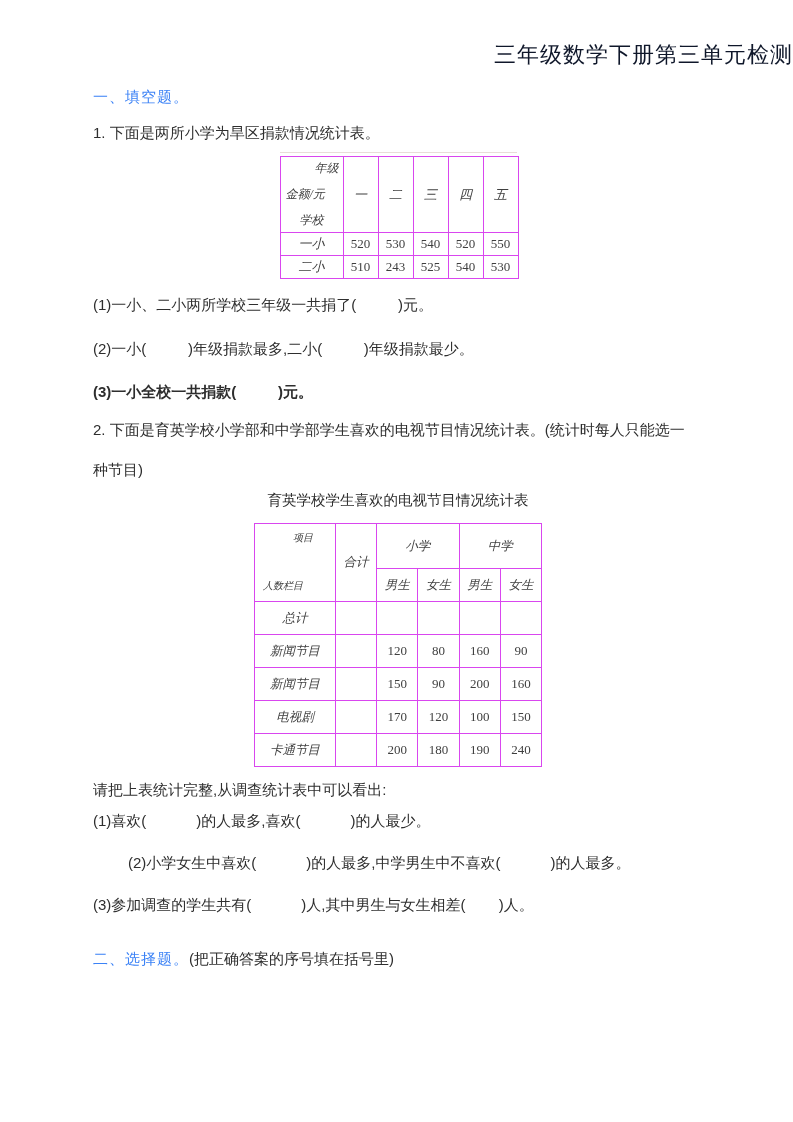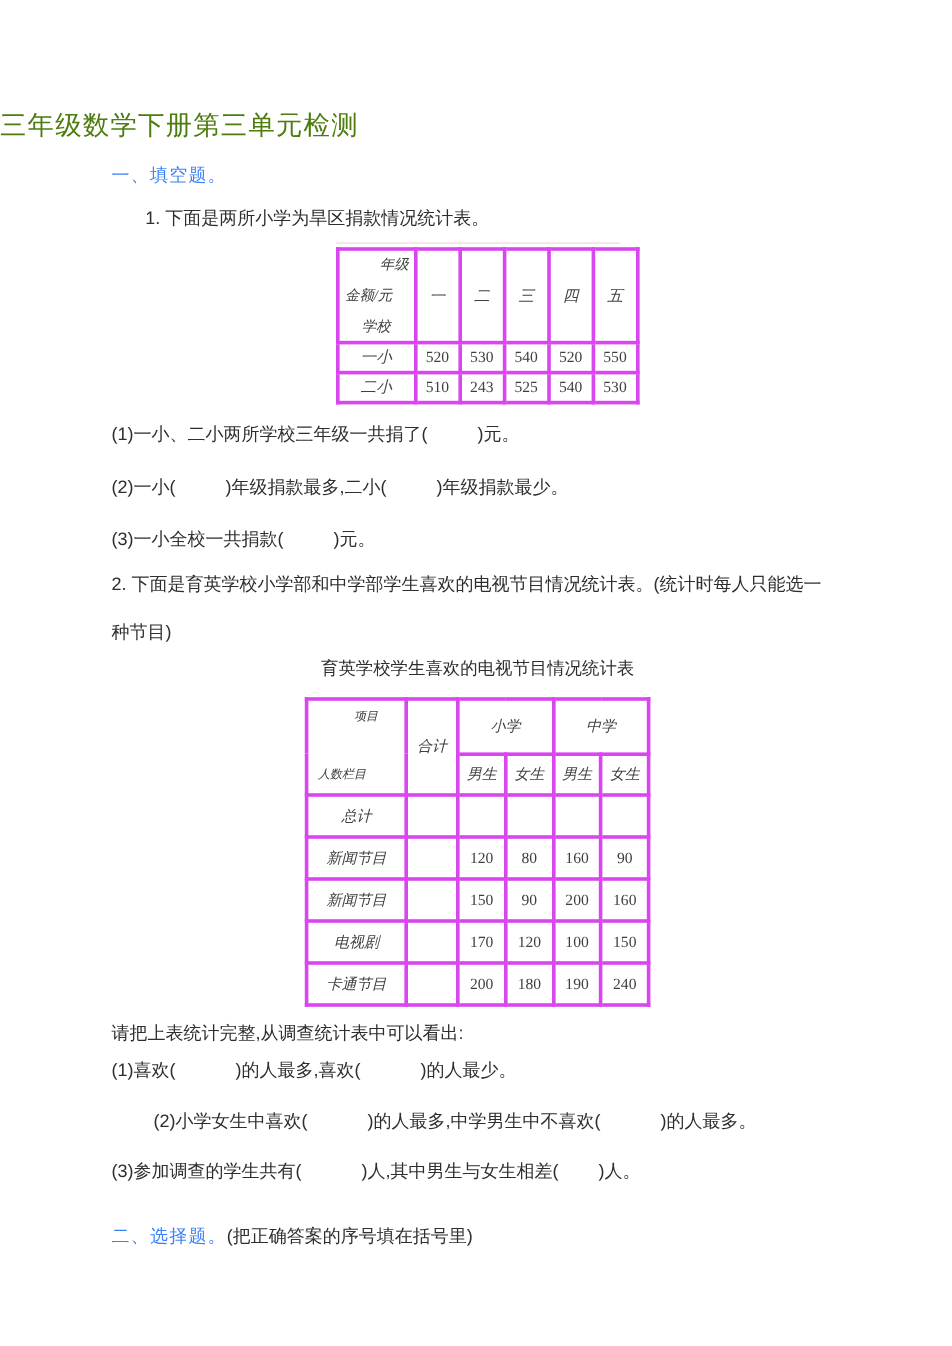--- a/index.html
+++ b/index.html
@@ -9,44 +9,44 @@
     height: 1122px;
     background: #ffffff;
     font-family: "Liberation Sans", sans-serif;
     color: #2f2f2f;
     overflow: hidden;
   }
   .content { padding: 0 90px 0 93px; }
 
   .doc-title {
     margin: 0;
-    padding-top: 92px;
-    text-align: left;
+    padding-top: 42px;
+    text-align: right;
     font-family: "Liberation Serif", serif;
     font-weight: normal;
     font-size: 22px;
     line-height: 26px;
-    color: #4d7c0f;
+    color: #0f172a;
     letter-spacing: 1px;
   }
 
   p { margin: 0; font-size: 15px; line-height: 20px; white-space: pre-wrap; }
 
   .serif-head {
     font-family: "Liberation Serif", serif;
     color: #3b82f6;
     letter-spacing: 1px;
   }
   .q { color: #2e2e2e; }
 
   .m-sec1   { margin-top: 19px; }
-  .m-q1     { margin-top: 16px; margin-left: 28px; }
+  .m-q1     { margin-top: 16px; }
   .m-b11    { margin-top: 16px; }
   .m-b12    { margin-top: 24px; }
-  .m-b13    { margin-top: 23px; }
+  .m-b13    { margin-top: 23px; font-weight: bold; }
   .m-q2     { margin-top: 8px; line-height: 40px; }
   .m-t2cap  { margin-top: 0; text-align: center; font-size: 14.5px; }
   .m-note   { margin-top: 13px; }
   .m-b21    { margin-top: 11px; }
   .m-b22    { margin-top: 22px; margin-left: 35px; }
   .m-b23    { margin-top: 22px; }
   .m-sec2   { margin-top: 34px; }
 
   
   .twrap1 {
@@ -54,21 +54,21 @@
     margin: 9px auto 0 auto;
     border-top: 1px solid #e8ddd8;   
     padding-top: 3px;
   }
   table {
     border-collapse: collapse;
     table-layout: fixed;
     font-family: "Liberation Serif", serif;
     color: #3f3f3f;
   }
-  td { border: 3px solid #d946ef; text-align: center; vertical-align: middle; padding: 0; }
+  td { border: 1px solid #d946ef; text-align: center; vertical-align: middle; padding: 0; }
 
   .t1 { width: 237px; font-size: 13px; }
   .t1 .c0 { width: 62px; }
   .t1 .cn { width: 34px; }
   .t1 .hrow td { height: 66px; }
   .t1 .drow td { height: 22px; }
   .t1 .cjk { font-style: italic; }
   .t1 .num { font-style: normal; }
 
   .corner1 {

